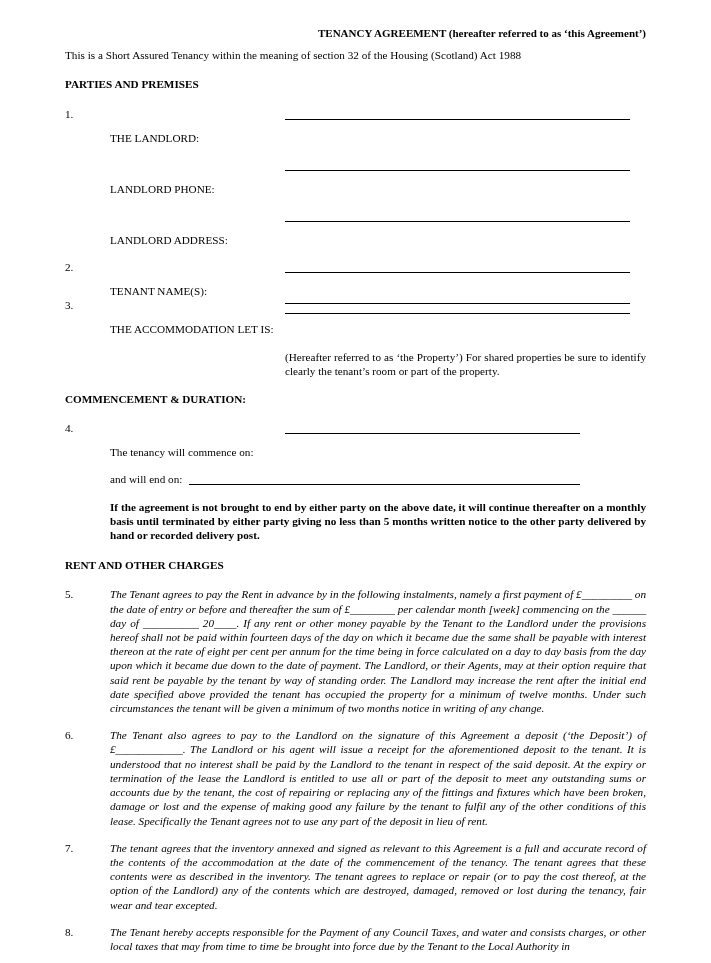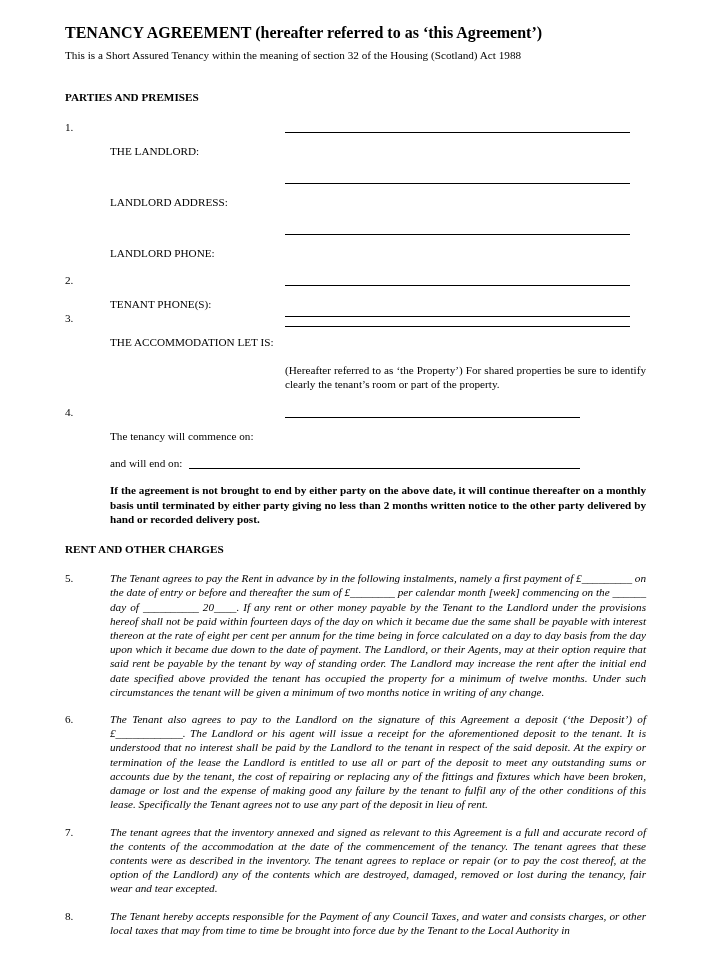--- a/index.html
+++ b/index.html
@@ -10,26 +10,26 @@
     height: 963px;
     padding: 26px 65px 0 65px;
     background: #ffffff;
     color: #000;
     font-family: "Liberation Serif", serif;
     font-size: 11.2px;
     line-height: 14.2px;
     overflow: hidden;
   }
   .doc-title {
-    text-align: left;
+    text-align: right;
     font-weight: bold;
-    font-size: 16px;
+    font-size: 11px;
     margin-bottom: 8px;
   }
-  .doc-intro { margin-bottom: 28px; }
+  .doc-intro { margin-bottom: 15px; }
   .section-heading { font-weight: bold; margin-bottom: 15px; }
   .row { display: flex; align-items: flex-start; }
   .row.mb { margin-bottom: 13px; }
   .col-num { width: 45px; flex: none; }
   .col-label { width: 175px; flex: none; margin-top: 24px; }
   .blank {
     flex: 1;
     height: 13px;
     border-bottom: 1px solid #000;
     margin-right: 16px;
@@ -65,57 +65,58 @@
 
   <div class="section-heading">PARTIES AND PREMISES</div>
 
   <div class="row mb">
     <div class="col-num">1.</div>
     <div class="col-label">THE LANDLORD:</div>
     <div class="blank"></div>
   </div>
   <div class="row mb">
     <div class="col-num"></div>
-    <div class="col-label">LANDLORD ADDRESS:</div>
+    <div class="col-label">LANDLORD PHONE:</div>
     <div class="blank"></div>
   </div>
   <div class="row mb">
     <div class="col-num"></div>
-    <div class="col-label">LANDLORD PHONE:</div>
+    <div class="col-label">LANDLORD ADDRESS:</div>
     <div class="blank"></div>
   </div>
 
   <div class="row">
     <div class="col-num">2.</div>
-    <div class="col-label">TENANT PHONE(S):</div>
+    <div class="col-label">TENANT NAME(S):</div>
     <div class="blank"></div>
   </div>
 
   <div class="row mb">
     <div class="col-num">3.</div>
     <div class="col-label">THE ACCOMMODATION LET IS:</div>
     <div class="blank-stack">
       <div class="blank"></div>
       <div class="blank"></div>
     </div>
   </div>
   <div class="indent-para tight">(Hereafter referred to as ‘the Property’) For shared properties be sure to identify clearly the tenant’s room or part of the property.</div>
 
+  <div class="section-heading">COMMENCEMENT &amp; DURATION:</div>
 
   <div class="row mb">
     <div class="col-num">4.</div>
     <div class="col-label">The tenancy will commence on:</div>
     <div class="blank short"></div>
   </div>
   <div class="row mb">
     <div class="col-num"></div>
     <div class="label-inline">and will end on:</div>
     <div class="blank short"></div>
   </div>
-  <div class="bold-para">If the agreement is not brought to end by either party on the above date, it will continue thereafter on a monthly basis until terminated by either party giving no less than 2 months written notice to the other party delivered by hand or recorded delivery post.</div>
+  <div class="bold-para">If the agreement is not brought to end by either party on the above date, it will continue thereafter on a monthly basis until terminated by either party giving no less than 5 months written notice to the other party delivered by hand or recorded delivery post.</div>
 
   <div class="section-heading">RENT AND OTHER CHARGES</div>
 
   <div class="num-para">
     <div class="col-num">5.</div>
     <div class="para-text">The Tenant agrees to pay the Rent in advance by in the following instalments, namely a first payment of £_________ on the date of entry or before and thereafter the sum of £________ per calendar month [week] commencing on the ______ day of __________ 20____. If any rent or other money payable by the Tenant to the Landlord under the provisions hereof shall not be paid within fourteen days of the day on which it became due the same shall be payable with interest thereon at the rate of eight per cent per annum for the time being in force calculated on a day to day basis from the day upon which it became due down to the date of payment. The Landlord, or their Agents, may at their option require that said rent be payable by the tenant by way of standing order.  The Landlord may increase the rent after the initial end date specified above provided the tenant has occupied the property for a minimum of twelve months.  Under such circumstances the tenant will be given a minimum of two months notice in writing of any change.</div>
   </div>
 
   <div class="num-para">
     <div class="col-num">6.</div>

